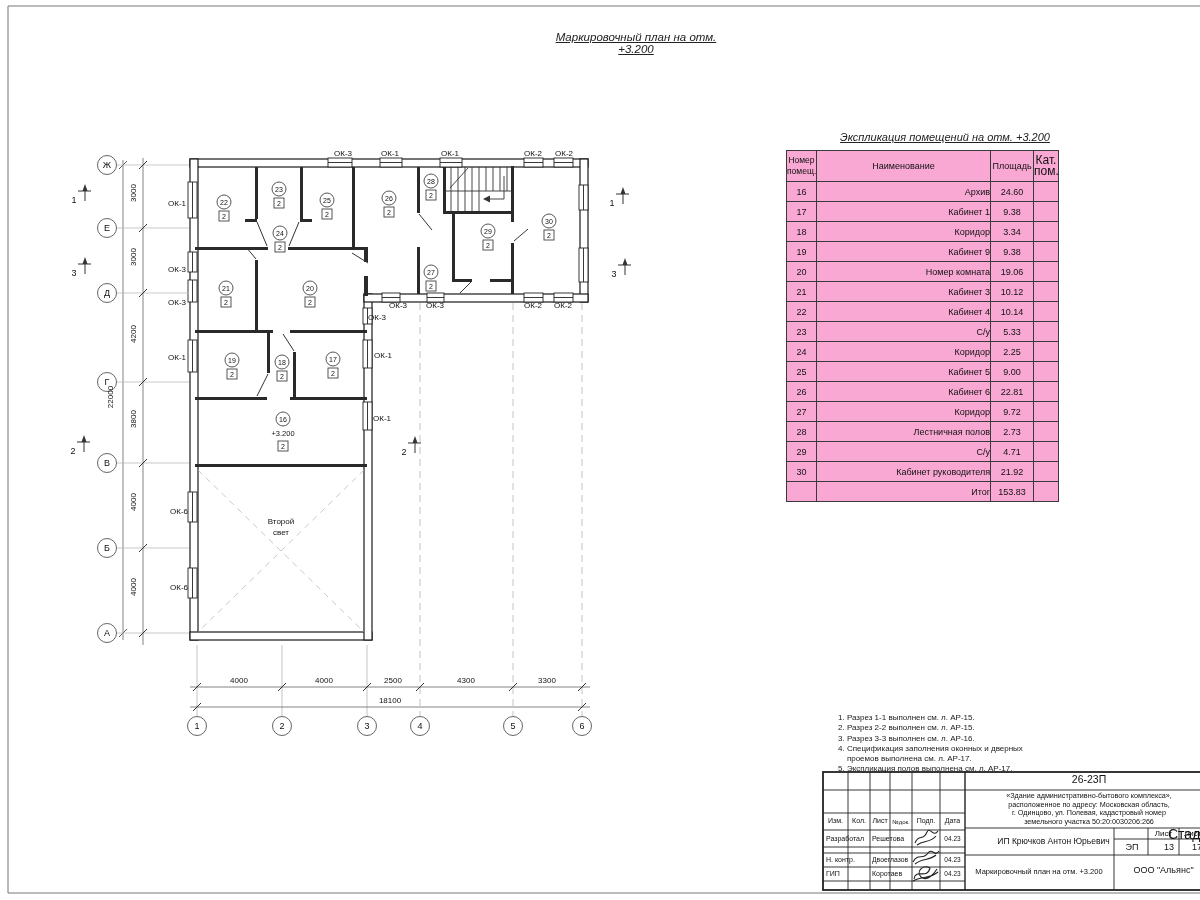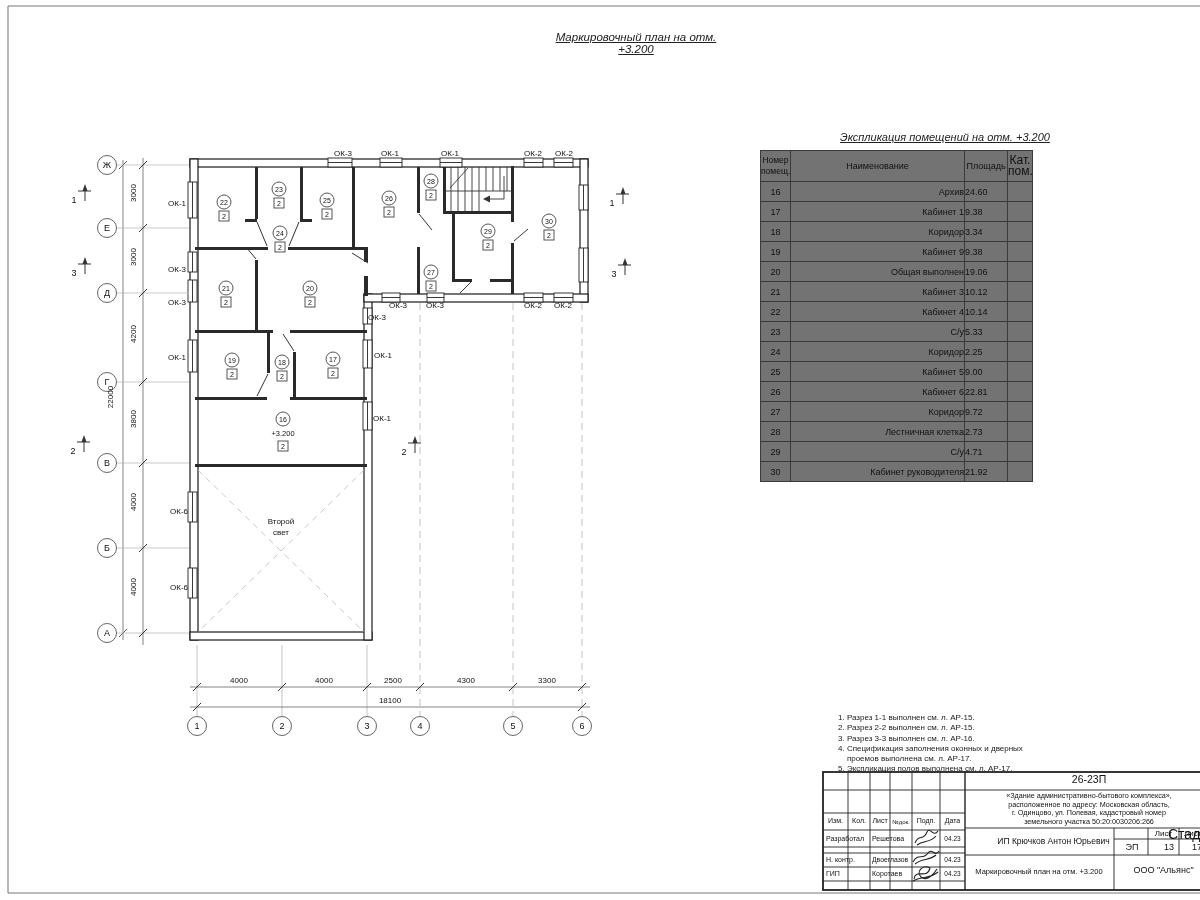--- a/index.html
+++ b/index.html
@@ -3,29 +3,29 @@
 <meta charset="utf-8">
 <style>
   html,body{margin:0;padding:0}
   body{width:1200px;height:900px;position:relative;overflow:hidden;background:#fff;
        font-family:"Liberation Sans",sans-serif;color:#111}
   .abs{position:absolute}
   svg text{font-family:"Liberation Sans",sans-serif;fill:#111}
   .title-it{font-style:italic;text-decoration:underline;text-align:center;color:#222}
   #plan-title{left:540px;top:31px;width:192px;font-size:11.5px}
   #sched-title{left:808px;top:131px;width:274px;font-size:11px}
-  table.sched{position:absolute;left:760px;top:150px;width:272px;border-collapse:collapse;
-      table-layout:fixed;background:#737373}
+  table.sched{position:absolute;left:786px;top:150px;width:272px;border-collapse:collapse;
+      table-layout:fixed;background:#f9a8d4}
   table.sched th,table.sched td{border:1px solid #3a3a3a;padding:0;font-weight:normal;
       font-size:9px;overflow:hidden}
   table.sched th{white-space:pre-line;height:30px;text-align:center;line-height:11px}
   table.sched td{height:19px}
   td.c{text-align:center}
   td.nm{padding-left:4px;text-align:right}
-  td.ar{font-size:8.5px}
+  td.ar{text-align:center;font-size:8.5px}
   tr.total td.nm{padding-left:12px}
   #notes{left:838px;top:713px;font-size:8px;line-height:10.3px;white-space:pre;color:#1a1a1a}
   .tb-cell{position:absolute;font-size:7.5px;line-height:8.5px;color:#111}
   .ctr{text-align:center}
 </style>
 </head>
 <body>
 
 
 
@@ -513,21 +513,21 @@
         <td class="c"></td>
       </tr>
       <tr>
         <td class="c">19</td>
         <td class="nm">Кабинет 9</td>
         <td class="ar">9.38</td>
         <td class="c"></td>
       </tr>
       <tr>
         <td class="c">20</td>
-        <td class="nm">Общая выполнен</td>
+        <td class="nm">Номер комната</td>
         <td class="ar">19.06</td>
         <td class="c"></td>
       </tr>
       <tr>
         <td class="c">21</td>
         <td class="nm">Кабинет 3</td>
         <td class="ar">10.12</td>
         <td class="c"></td>
       </tr>
       <tr>
@@ -561,34 +561,40 @@
         <td class="c"></td>
       </tr>
       <tr>
         <td class="c">27</td>
         <td class="nm">Коридор</td>
         <td class="ar">9.72</td>
         <td class="c"></td>
       </tr>
       <tr>
         <td class="c">28</td>
-        <td class="nm">Лестничная клетка</td>
+        <td class="nm">Лестничная полов</td>
         <td class="ar">2.73</td>
         <td class="c"></td>
       </tr>
       <tr>
         <td class="c">29</td>
         <td class="nm">С/у</td>
         <td class="ar">4.71</td>
         <td class="c"></td>
       </tr>
       <tr>
         <td class="c">30</td>
         <td class="nm">Кабинет руководителя</td>
         <td class="ar">21.92</td>
+        <td class="c"></td>
+      </tr>
+      <tr class="total">
+        <td class="c"></td>
+        <td class="nm">Итог</td>
+        <td class="ar">153.83</td>
         <td class="c"></td>
       </tr>
     </tbody>
 </table>
 
 <div id="notes" class="abs"><div>1. Разрез 1-1 выполнен см. л. АР-15.</div><div>2. Разрез 2-2 выполнен см. л. АР-15.</div><div>3. Разрез 3-3 выполнен см. л. АР-16.</div><div>4. Спецификация заполнения оконных и дверных</div><div>    проемов выполнена см. л. АР-17.</div><div>5. Экспликация полов выполнена см. л. АР-17.</div></div>
 
 
 <div class="tb-cell ctr" style="left:965px;top:775px;width:248px;font-size:10.5px">26-23П</div>
 <div class="tb-cell ctr" style="left:967px;top:792px;width:244px;font-size:7.2px;white-space:pre-line">«Здание административно-бытового комплекса»,

